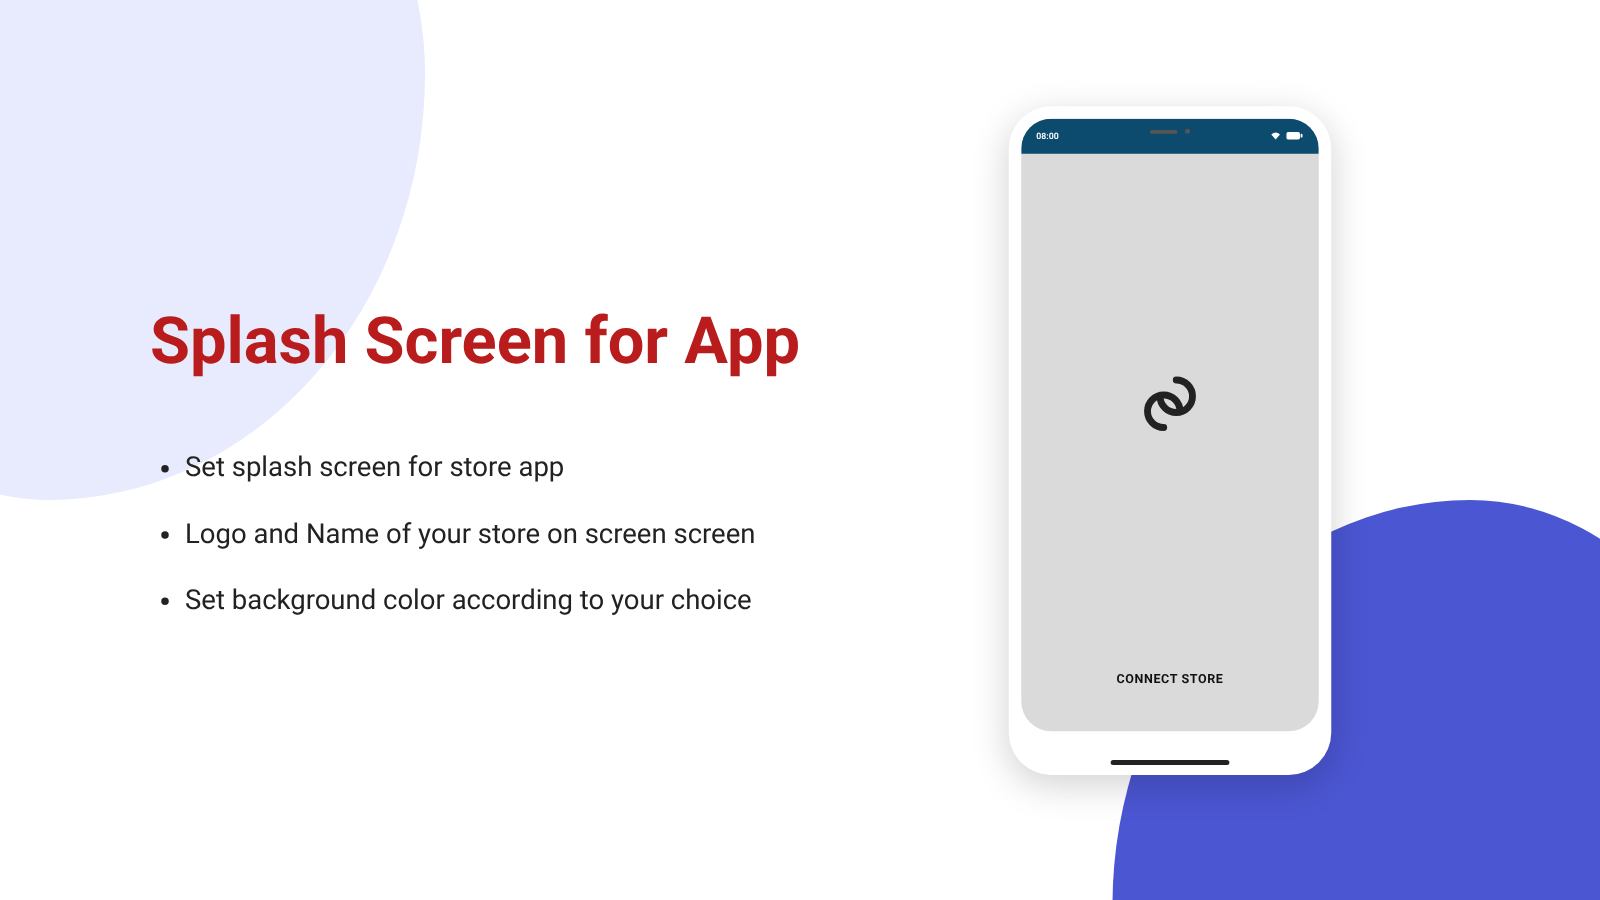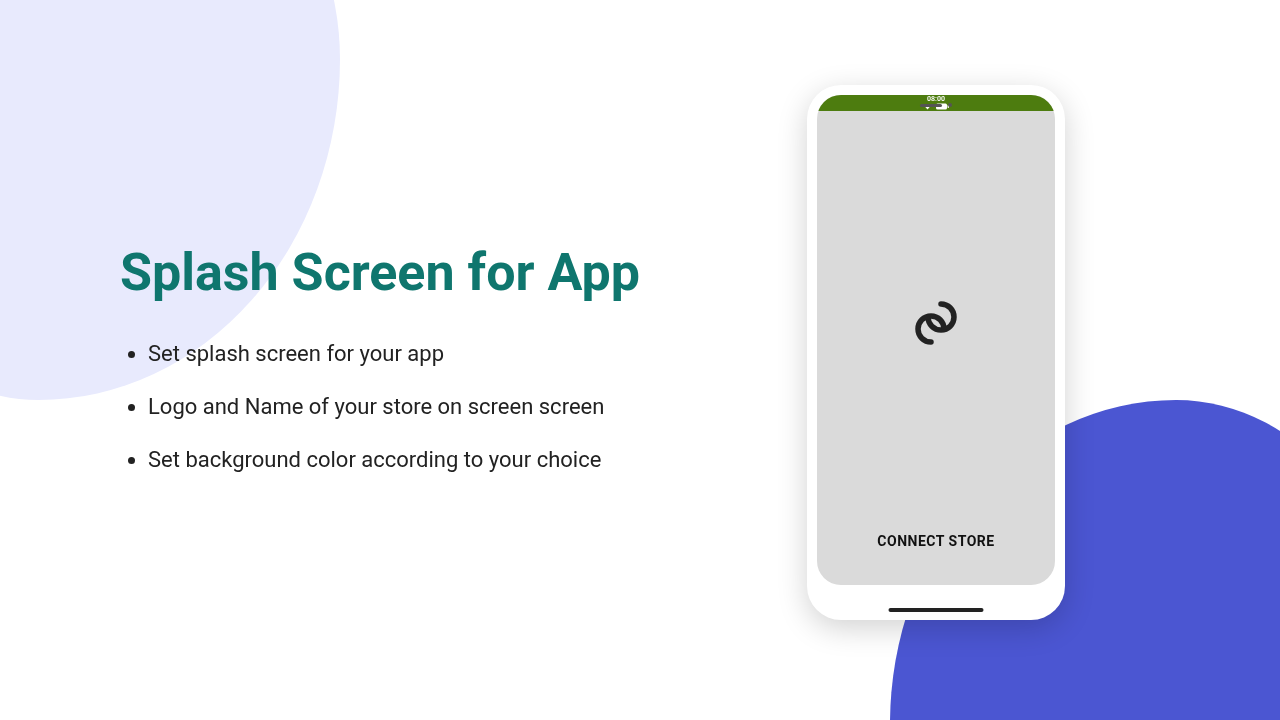--- a/index.html
+++ b/index.html
@@ -31,22 +31,22 @@
     }
     .content-left {
       position: absolute;
       left: 120px;
       top: 242px;
       z-index: 2;
     }
     .heading {
       font-size: 52px;
       font-weight: 700;
-      color: #0f766e;
-      margin-bottom: 38px;
+      color: #b91c1c;
+      margin-bottom: 59px;
     }
     .bullets {
       list-style: disc;
       padding-left: 28px;
     }
     .bullets li {
       font-size: 22px;
       color: #222;
       margin-bottom: 28px;
     }
@@ -71,31 +71,30 @@
       background: #dadada;
       border-radius: 24px;
       position: relative;
       overflow: hidden;
     }
     .status-bar {
       position: absolute;
       top: 0;
       left: 0;
       right: 0;
-      height: 16px;
-      background: #4d7c0f;
+      height: 28px;
+      background: #0c4a6e;
       border-radius: 22px 22px 0 0;
       color: #fff;
       display: flex;
       align-items: center;
       justify-content: space-between;
       padding: 0 12px;
       font-size: 7px;
       font-weight: 600;
-      flex-direction: column;
     }
     .status-center {
       position: absolute;
       left: 50%;
       top: 8px;
       transform: translateX(-50%);
       display: flex;
       align-items: center;
       gap: 6px;
     }
@@ -124,21 +123,21 @@
       top: 47%;
       left: 50%;
       transform: translate(-50%, -50%);
     }
     .splash-store-name {
       position: absolute;
       bottom: 36px;
       left: 0;
       right: 0;
       text-align: center;
-      font-size: 14px;
+      font-size: 10px;
       font-weight: 700;
       letter-spacing: 0.5px;
       color: #111;
     }
     .home-indicator {
       position: absolute;
       bottom: 8px;
       left: 50%;
       transform: translateX(-50%);
       width: 95px;
@@ -149,21 +148,21 @@
   </style>
 </head>
 <body>
 
 <div class="blob-top-left"></div>
 <div class="blob-bottom-right"></div>
 
 <div class="content-left">
   <h1 class="heading">Splash Screen for App</h1>
   <ul class="bullets">
-    <li>Set splash screen for your app</li>
+    <li>Set splash screen for store app</li>
     <li>Logo and Name of your store on screen screen</li>
     <li>Set background color according to your choice</li>
   </ul>
 </div>
 
 <div class="phone-container">
   <div class="phone">
     <div class="phone-screen">
       <div class="status-bar">
         <span>08:00</span>

